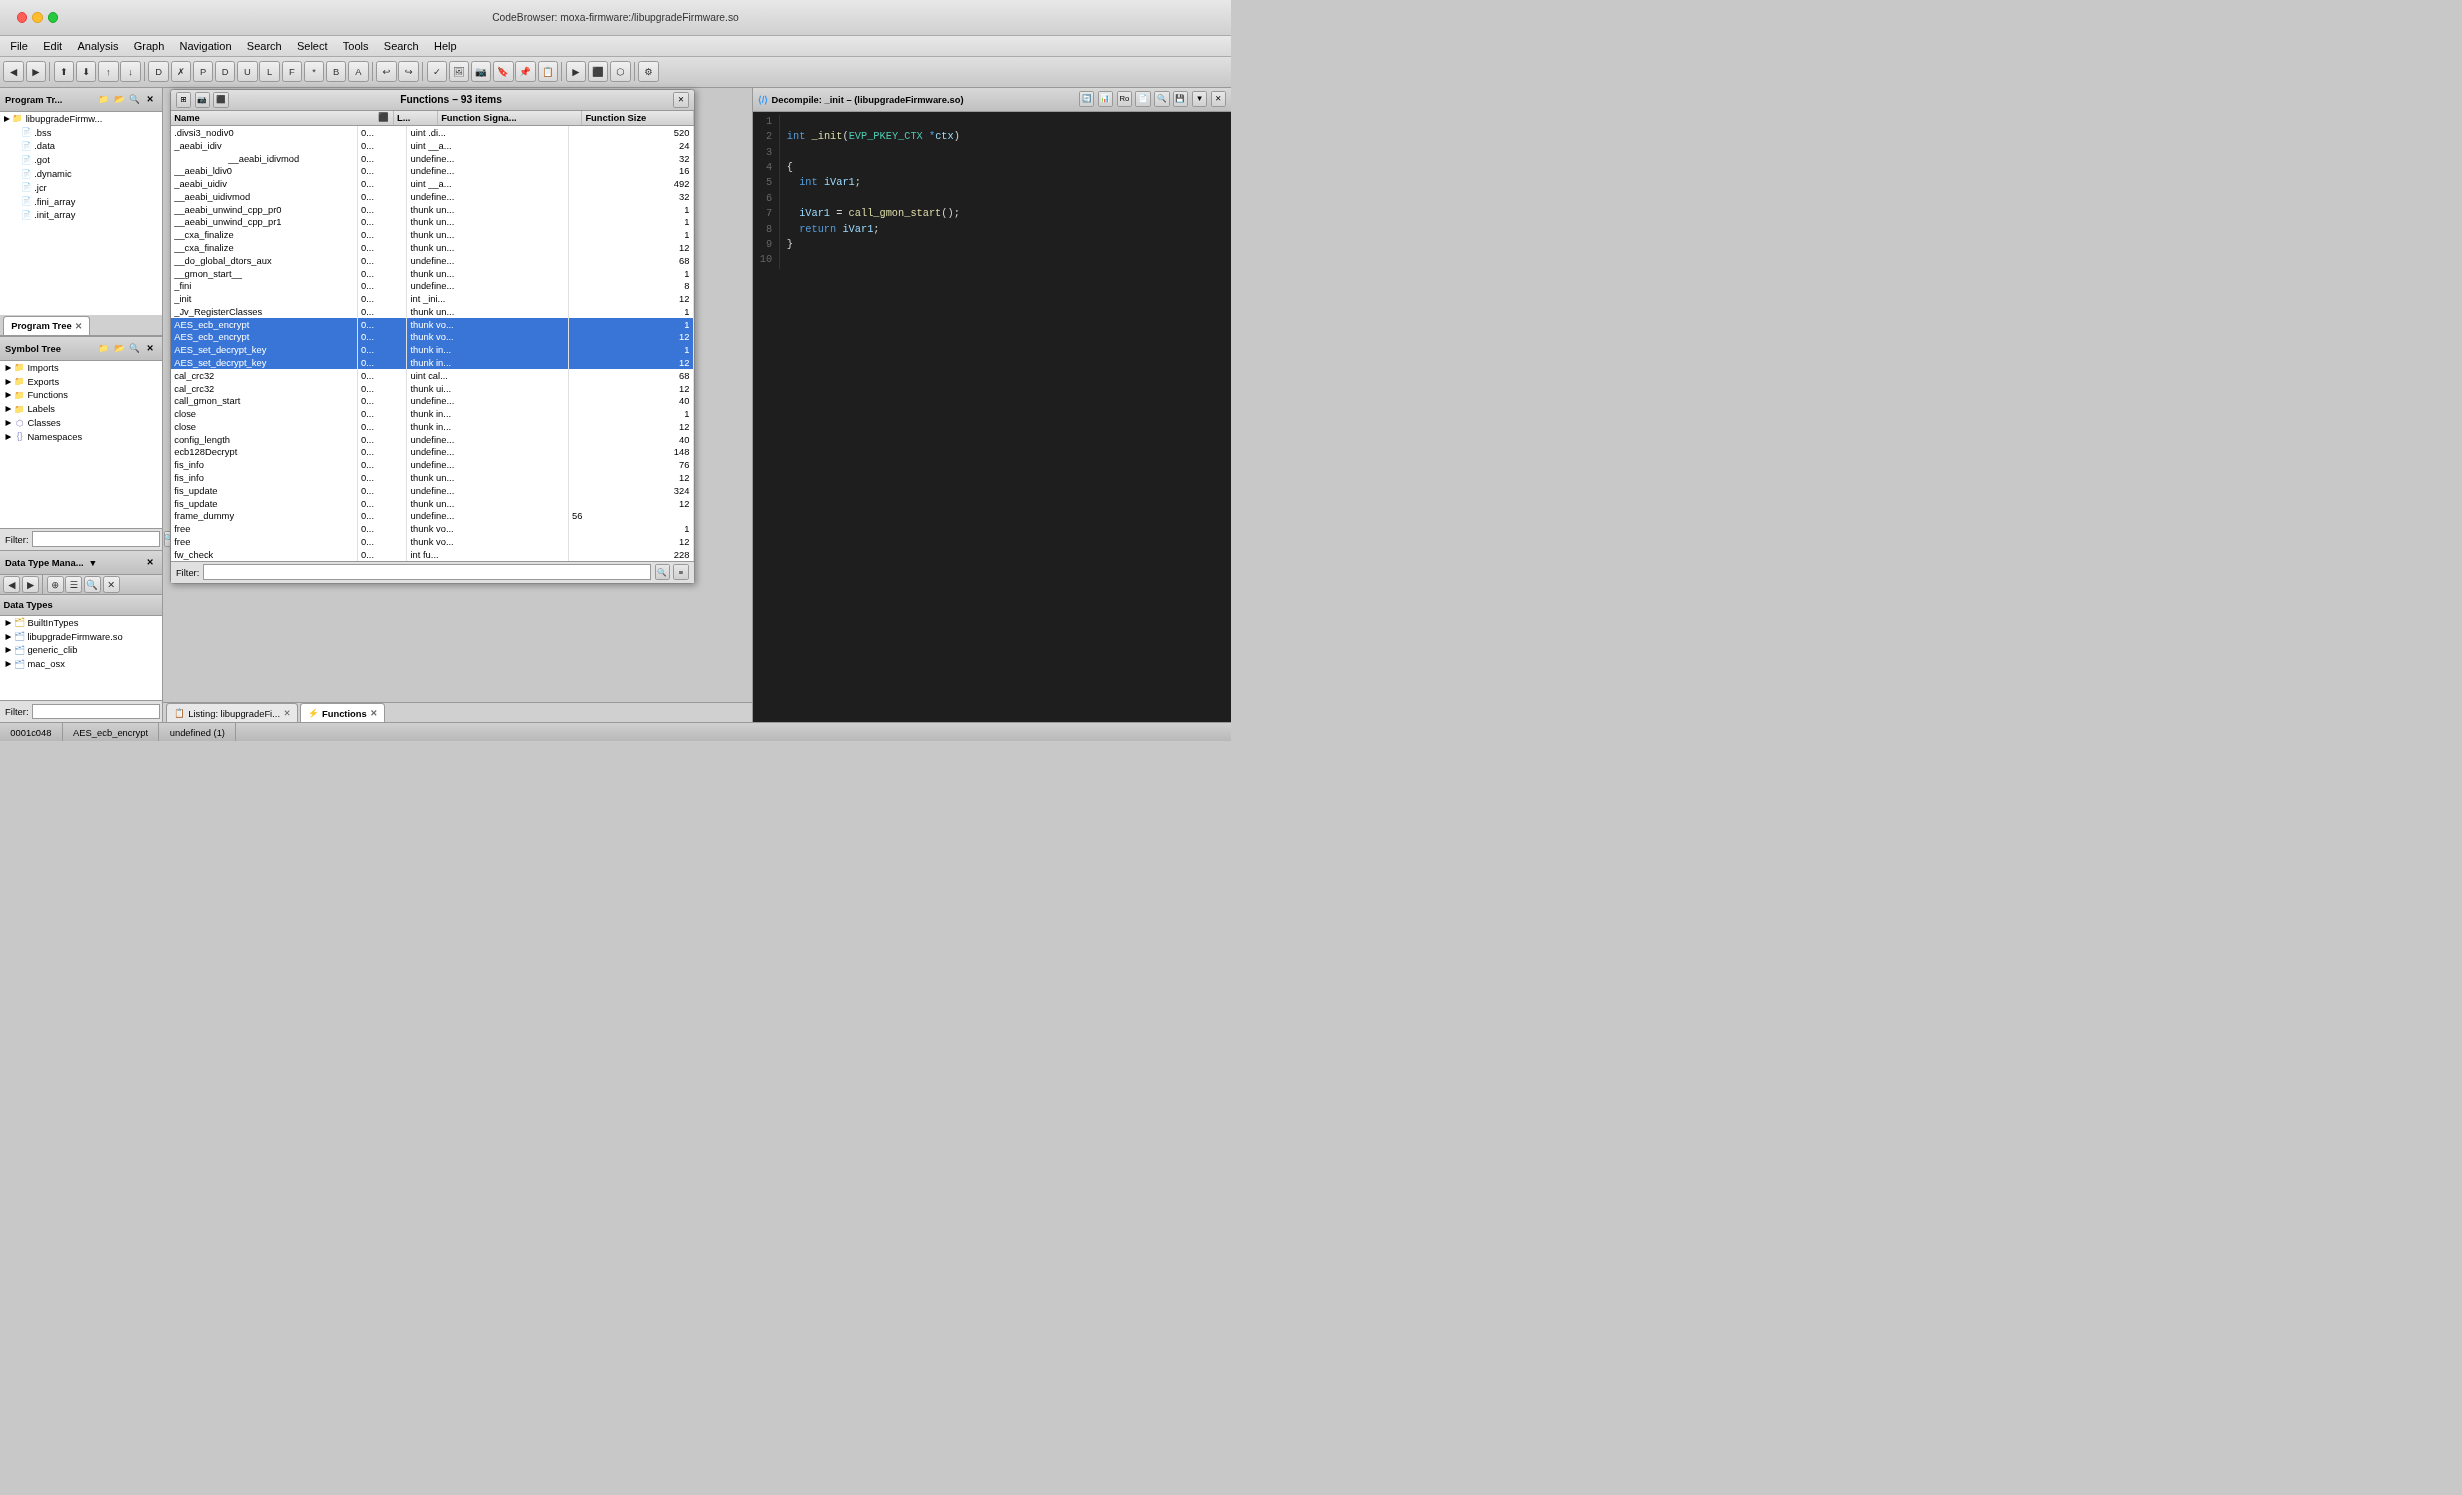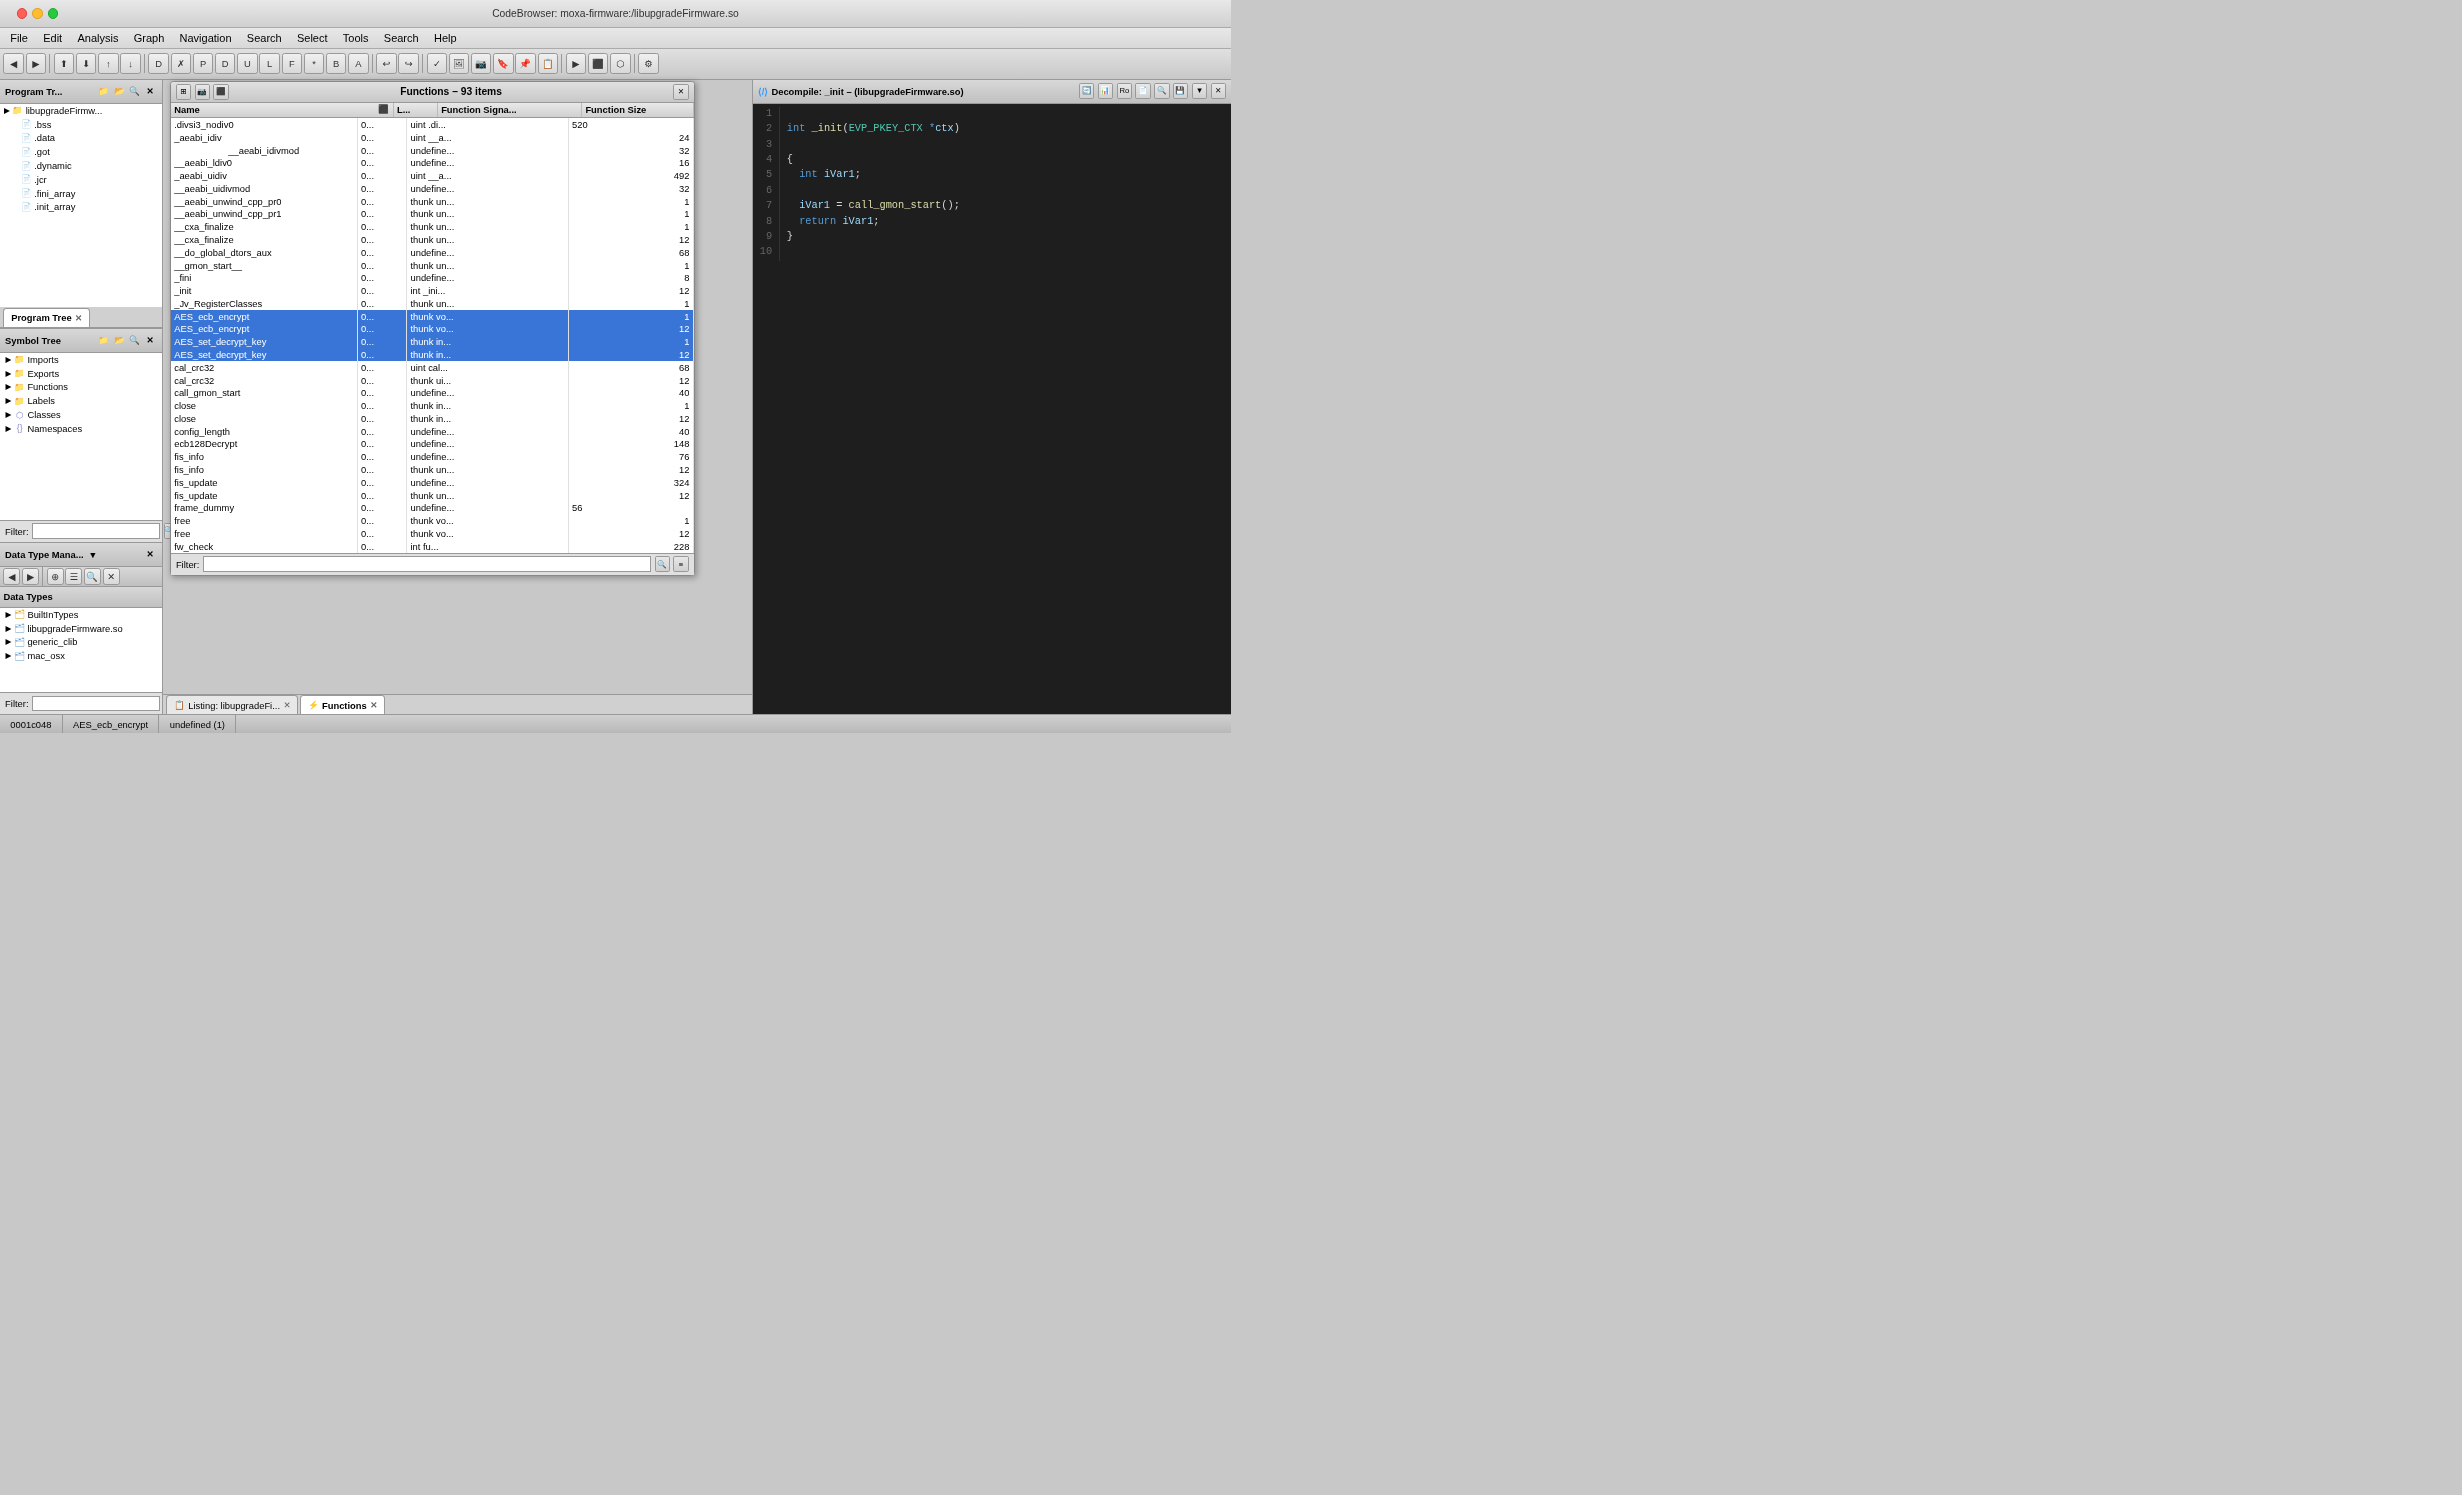--- a/index.html
+++ b/index.html
@@ -8,21 +8,21 @@
       font-size: 10.3px;
       background: #c8c8c8;
       color: #000;
       width: 1231px;
       height: 748px;
       overflow: hidden;
     }
 
     
     .title-bar {
-      height: 28px;
+      height: 36px;
       background: linear-gradient(to bottom, #e8e8e8, #d0d0d0);
       display: flex;
       align-items: center;
       padding: 0 17px;
       border-bottom: 0.9px solid #aaa;
       position: relative;
     }
     .traffic-lights {
       display: flex;
       gap: 5.1px;
@@ -666,21 +666,21 @@
             </tr>
           </thead>
         </table>
         <div class="table-scroll">
           <table class="functions-table">
             <tbody id="functions-tbody">
             <tr>
       <td style="width:171px;">.divsi3_nodiv0</td>
       <td style="width:34px;">0...</td>
       <td style="width:111px;">uint .di...</td>
-      <td style="width:86px;text-align:left;">520</td>
+      <td style="width:86px;text-align:right;">520</td>
     </tr>
                 <tr>
       <td style="width:171px;">_aeabi_idiv</td>
       <td style="width:34px;">0...</td>
       <td style="width:111px;">uint __a...</td>
       <td style="width:86px;text-align:right;">24</td>
     </tr>
                 <tr>
       <td style="width:171px;text-align:center;">__aeabi_idivmod</td>
       <td style="width:34px;">0...</td>

